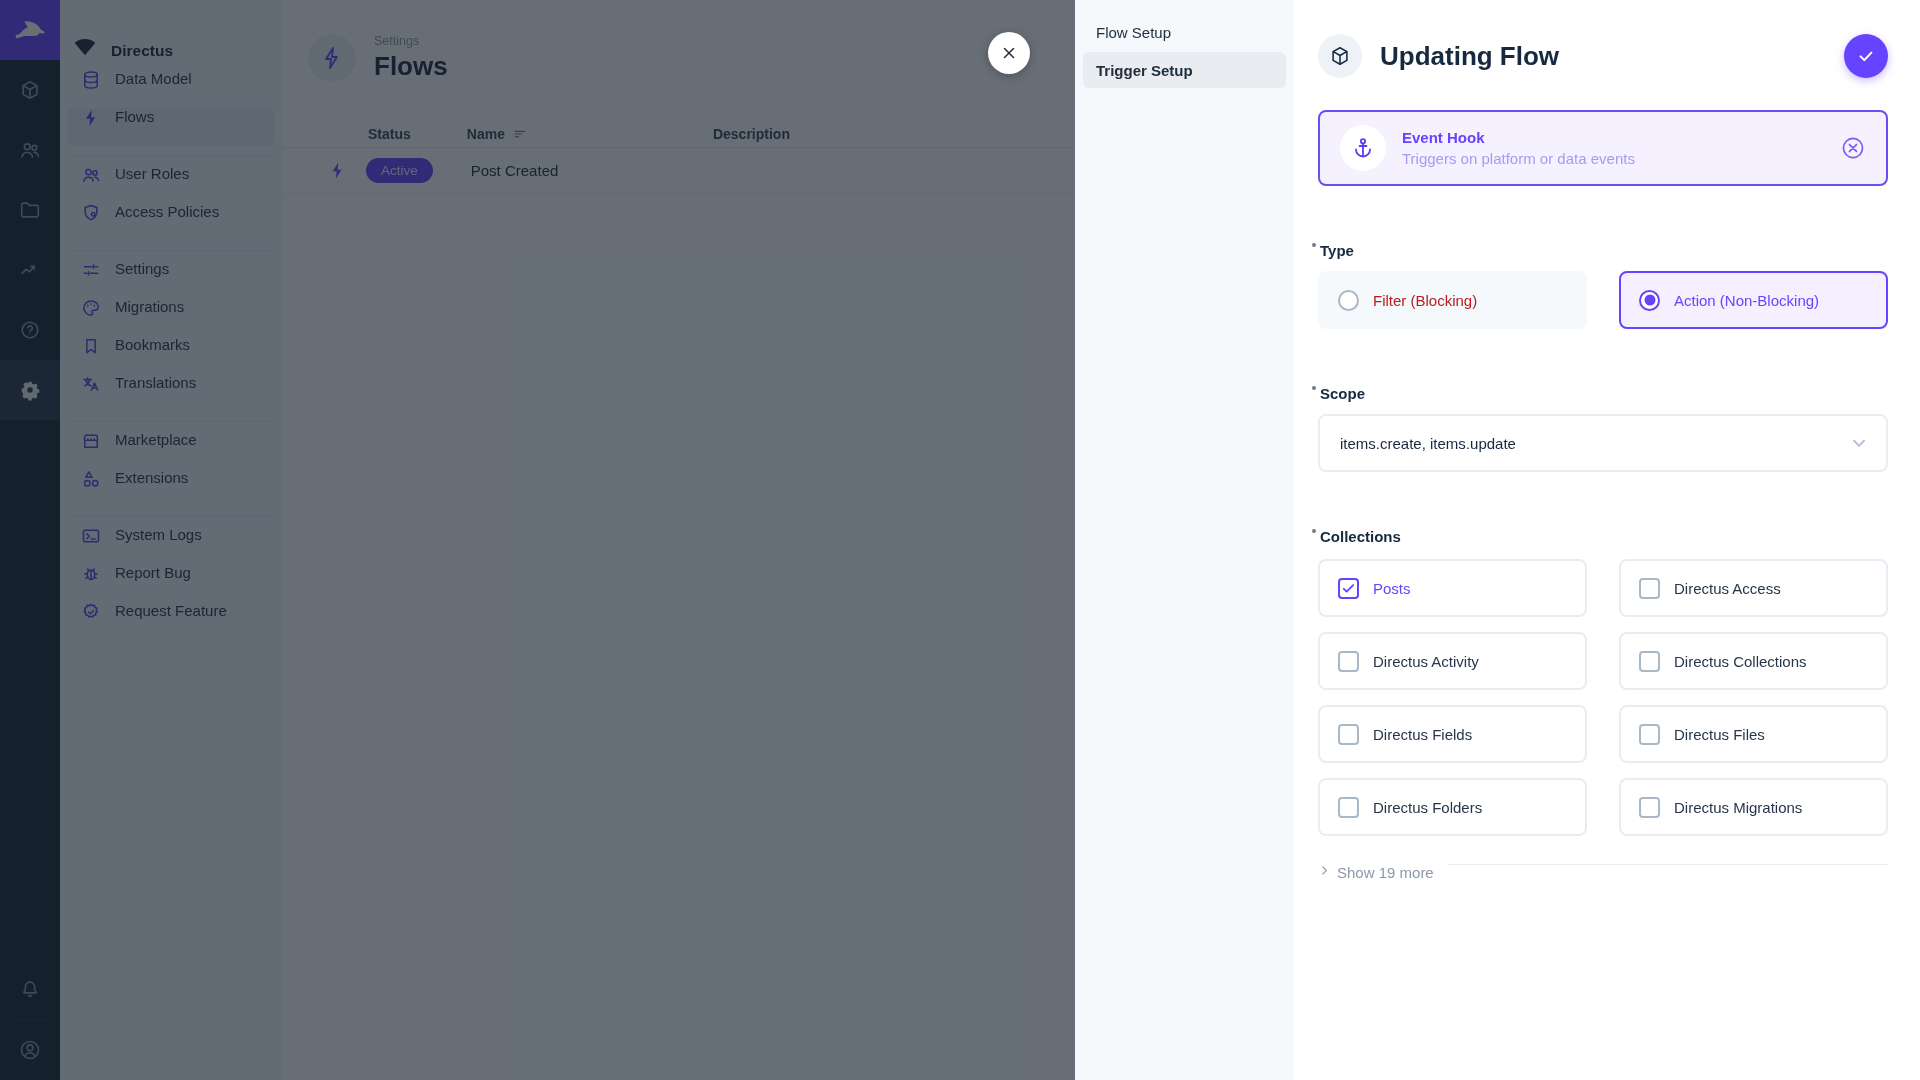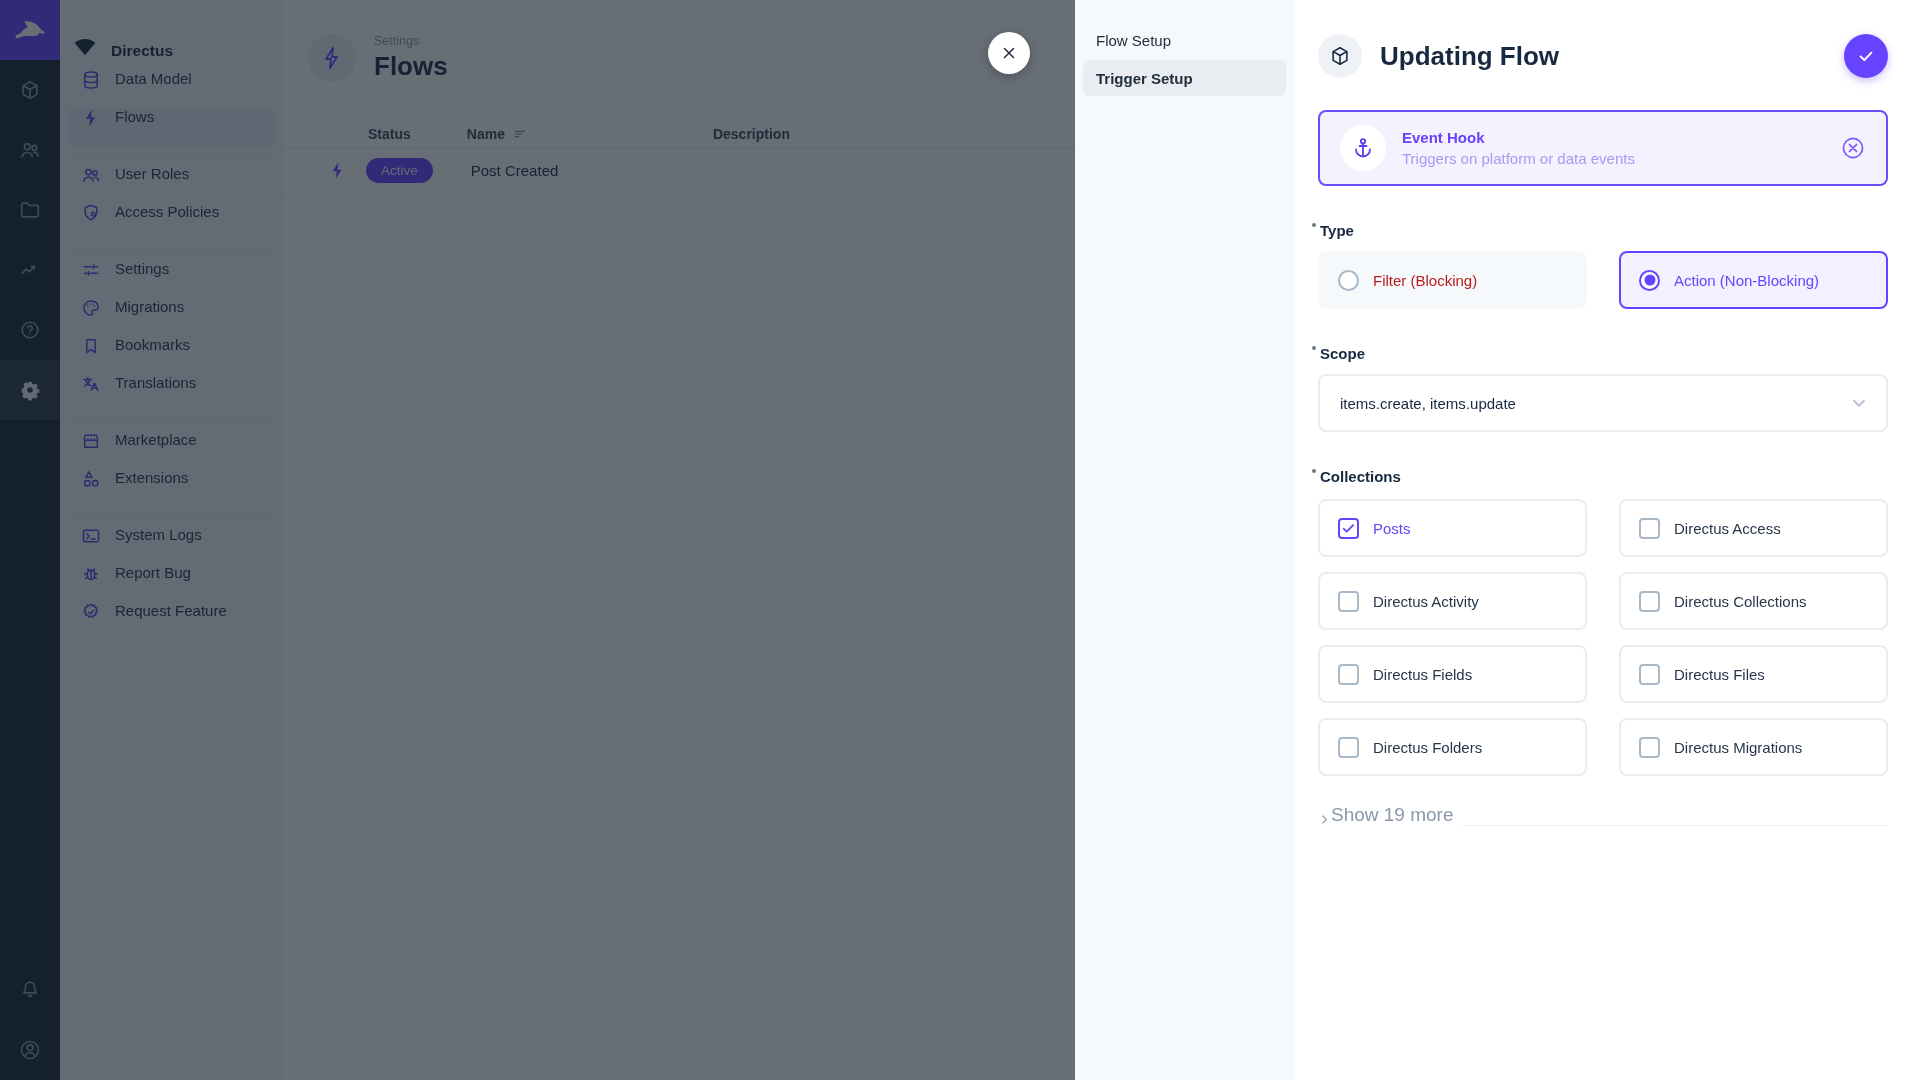--- a/index.html
+++ b/index.html
@@ -47,41 +47,41 @@
     padding:6px 15px;line-height:1}
   .row-name{margin-left:38px;font-size:15px;color:#243447}
 
   
   .overlay{position:absolute;left:0;top:0;width:1075px;height:1080px;background:rgba(17,27,40,.63);z-index:2}
   .close-btn{position:absolute;left:988px;top:32px;width:42px;height:42px;border-radius:50%;background:#fff;
     color:#22303e;z-index:3;box-shadow:0 2px 10px rgba(0,0,0,.25);cursor:pointer}
 
   
   .drawer-nav{position:absolute;left:1075px;top:0;width:219px;height:1080px;background:#f6f9fc;
-    padding-top:20px;z-index:3}
+    padding-top:12px;z-index:3}
   .dn-item{height:36px;margin:2px 8px;border-radius:6px;display:flex;align-items:center;
     padding-left:13px;font-size:15px;color:#22303e}
   .dn-item.active{background:#e9edf2;font-weight:700}
 
   .drawer-main{position:absolute;left:1294px;top:0;width:626px;height:1080px;background:#fff;
     padding:0 32px 0 24px;z-index:3}
   .d-header{height:104px;display:flex;align-items:center;padding-top:8px}
   .d-icon-circle{width:44px;height:44px;border-radius:50%;background:#eef2f7;color:#172940}
   .d-title{font-size:26px;font-weight:700;color:#172940;margin-left:18px}
   .fab{margin-left:auto;width:44px;height:44px;border-radius:50%;background:#6644ff;color:#fff;
     box-shadow:0 3px 8px rgba(102,68,255,.35);cursor:pointer}
 
   .banner{height:76px;margin-top:6px;border:2px solid #6c4cf5;background:#f5f1ff;border-radius:8px;
     display:flex;align-items:center;gap:16px;padding:16px 20px}
   .banner-icon{width:46px;height:46px;border-radius:50%;background:#fff;color:#5d3df0;flex:none}
   .banner-title{font-size:15px;font-weight:700;color:#6644ff}
   .banner-sub{font-size:15px;color:#a79bf1;margin-top:4px}
   .banner-x{margin-left:auto;color:#7a5cf6;cursor:pointer}
 
-  .field-label{margin-top:36px;font-size:15px;font-weight:700;color:#172940;position:relative;width:max-content;margin-left:2px}
+  .field-label{margin-top:56px;font-size:15px;font-weight:700;color:#172940;position:relative;width:max-content;margin-left:2px}
   .field-label::before{content:"";position:absolute;left:-8px;top:1px;width:4px;height:4px;border-radius:50%;background:#6e7a87}
 
   .type-grid{display:grid;grid-template-columns:1fr 1fr;gap:32px;margin-top:12px}
   .option-card{height:58px;border-radius:8px;background:#f6f9fc;border:2px solid transparent;
     display:flex;align-items:center;gap:14px;padding:0 18px;font-size:15px;color:#b91c1c;cursor:pointer}
   .option-card.selected{background:#f4f0ff;border-color:#6644ff;color:#6644ff;font-weight:500}
   .radio{width:21px;height:21px;border-radius:50%;border:2px solid #a9b8c7;background:#fff;flex:none}
   .radio.checked{border-color:#6644ff;position:relative}
   .radio.checked::after{content:"";position:absolute;left:50%;top:50%;transform:translate(-50%,-50%);
     width:11px;height:11px;border-radius:50%;background:#6644ff}
@@ -92,21 +92,21 @@
   .select-input .ic{color:#b3bed2}
 
   .coll-grid{display:grid;grid-template-columns:1fr 1fr;gap:15px 32px;margin-top:14px}
   .check-card{height:58px;border:2px solid #e7edf3;border-radius:8px;background:#fff;
     display:flex;align-items:center;gap:14px;padding:0 18px;font-size:15px;color:#27364a;cursor:pointer}
   .checkbox{width:21px;height:21px;border-radius:4px;border:2px solid #a9b8c7;background:#fff;flex:none;
     color:transparent;display:flex;align-items:center;justify-content:center}
   .check-card.checked{color:#6644ff;font-weight:500}
   .check-card.checked .checkbox{border-color:#6644ff;color:#6644ff}
 
-  .show-more{margin-top:28px;display:flex;align-items:flex-end;gap:0;font-size:19px;color:#8a98a8;cursor:pointer}
+  .show-more{margin-top:28px;display:flex;align-items:flex-start;gap:6px;font-size:15px;color:#8a98a8;cursor:pointer}
   .show-more .ic{color:#97a5b4}
   .show-more .line{flex:1;height:1px;background:#e7edf3;margin-left:8px}
 </style>
 </head>
 <body>
 
 <div class="module-bar">
   <div class="logo-tile">
     <span class="ic">
       <svg width="36" height="36" viewBox="0 0 24 24" fill="#fff">

